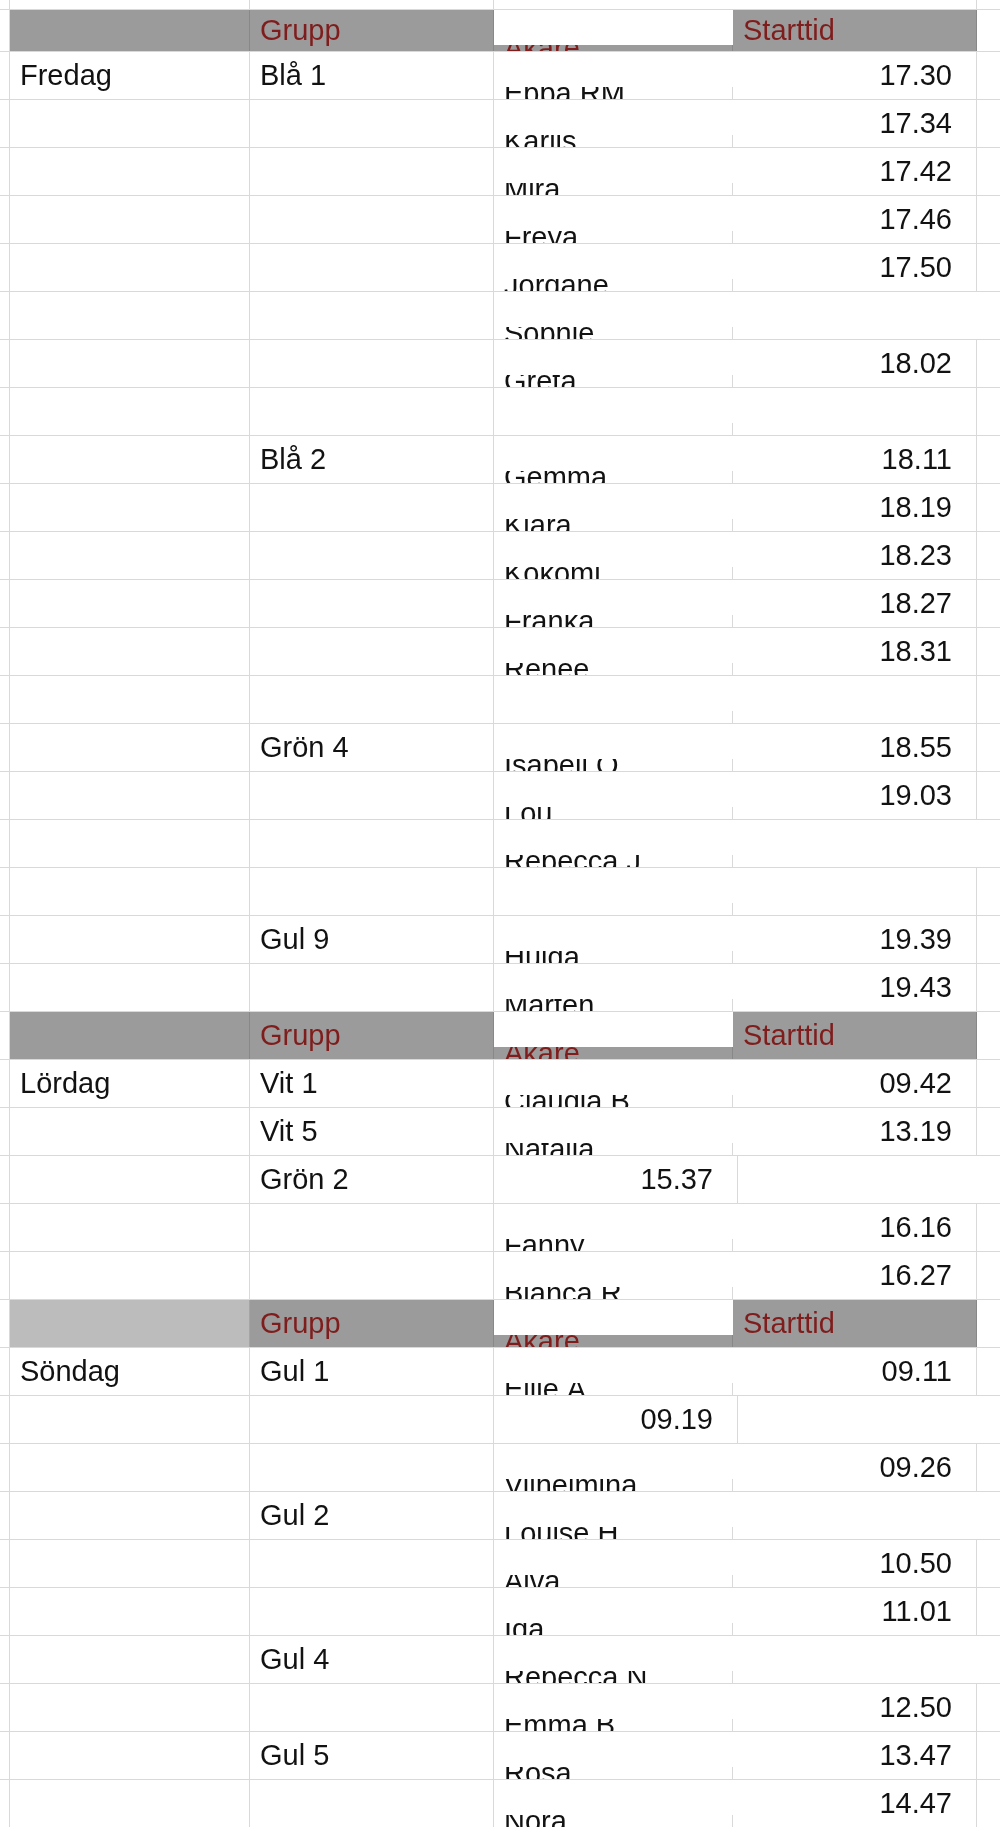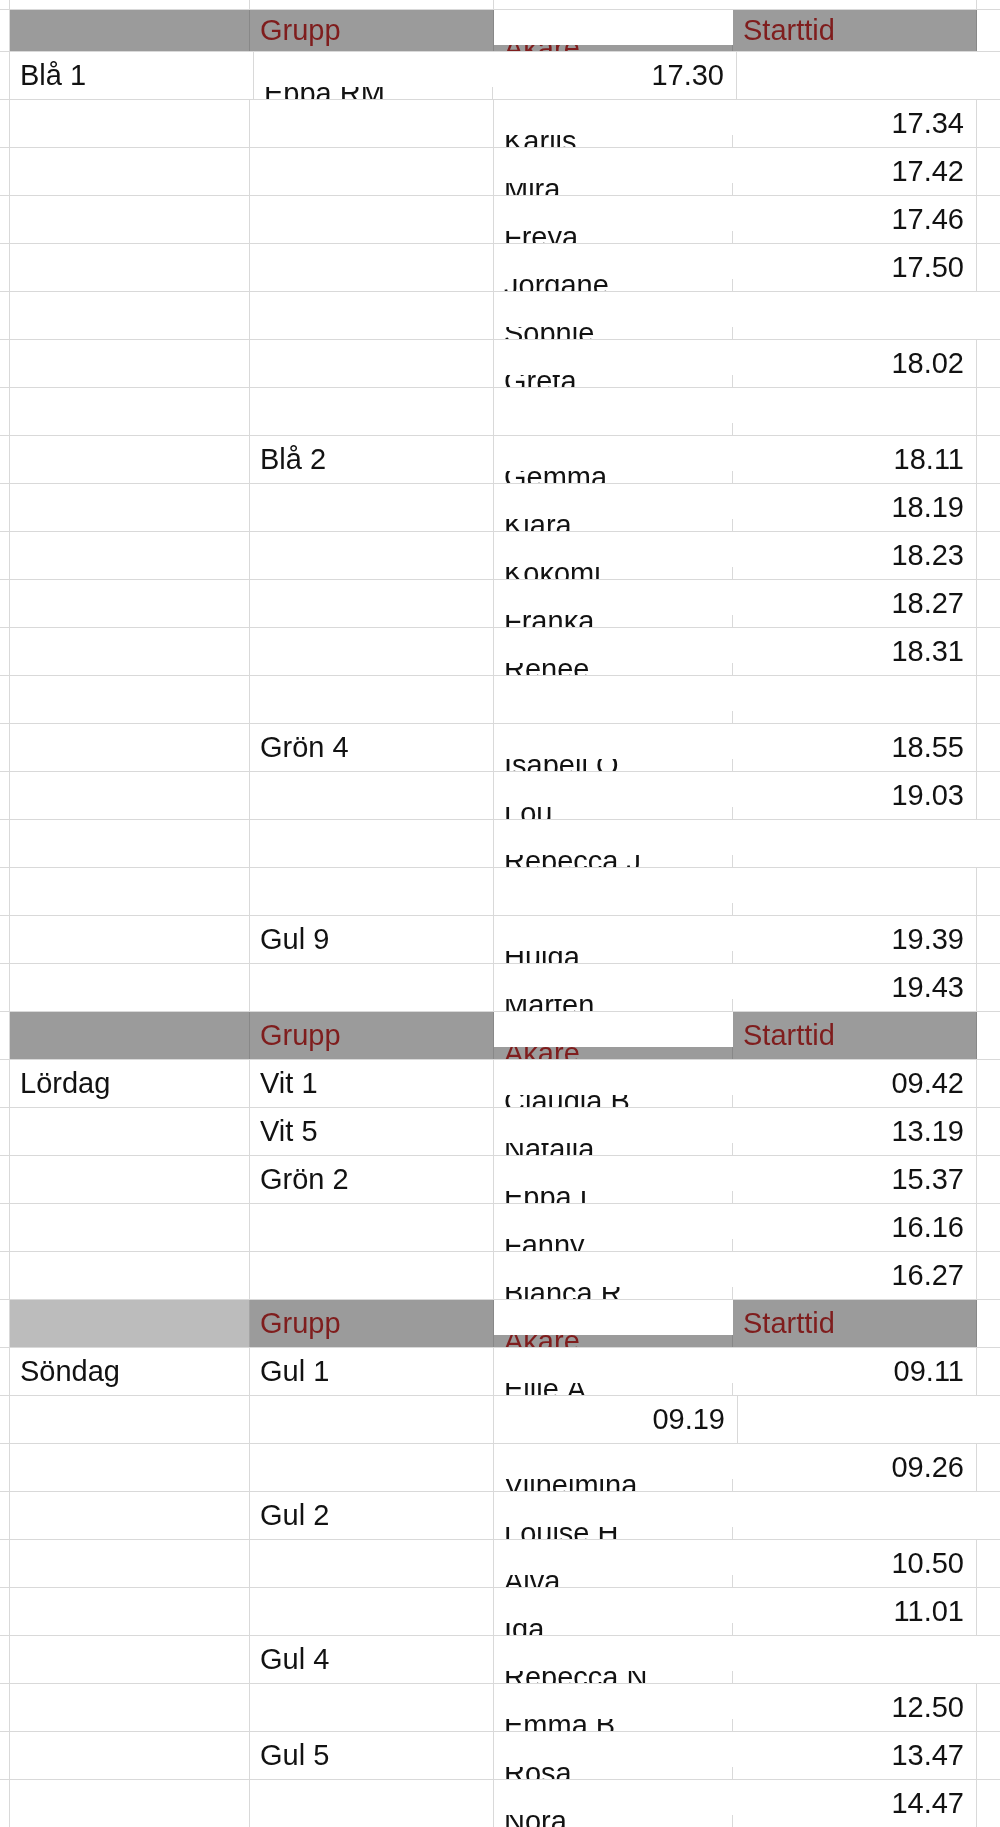--- a/index.html
+++ b/index.html
@@ -35,21 +35,21 @@
     white-space: nowrap;
     border-right: 1px solid var(--grid, #d9d9d9);
   }
   .c0 { width: 10px;  padding: 0; }
   .c1 { width: 240px; }
   .c2 { width: 244px; }
   .c3 { width: 239px; margin-top: 35px; }
   .c4 { width: 244px; }
   .c5 { flex: 1; border-right: none; padding: 0; }
 
-  .num { justify-content: flex-end; padding-right: 12px; }
+  .num { justify-content: flex-end; padding-right: 24px; }
 
   .header-row .shade-dark {
     background: var(--header-dark, #9b9b9b);
     border-right-color: rgba(0,0,0,0.12);
   }
   .header-row .shade-light {
     background: var(--header-light, #bcbcbc);
     border-right-color: rgba(0,0,0,0.12);
   }
   .header-row .cell { color: #7f1d1d; }
@@ -69,20 +69,21 @@
     <div class="row header-row first-header">
       <div class="cell c0"></div>
       <div class="cell c1 shade-dark"></div>
       <div class="cell c2 shade-dark">Grupp</div>
       <div class="cell c3 shade-dark">Åkare</div>
       <div class="cell c4 shade-dark">Starttid</div>
       <div class="cell c5"></div>
     </div>
     <div class="row data-row">
       <div class="cell c0"></div>
+      <div class="cell c1">Fredag</div>
       <div class="cell c2">Blå 1</div>
       <div class="cell c3">Ebba RM</div>
       <div class="cell c4 num">17.30</div>
       <div class="cell c5"></div>
     </div>
     <div class="row data-row">
       <div class="cell c0"></div>
       <div class="cell c1"></div>
       <div class="cell c2"></div>
       <div class="cell c3">Karlis</div>
@@ -252,21 +253,20 @@
       <div class="cell c1"></div>
       <div class="cell c2">Vit 5</div>
       <div class="cell c3">Natalia</div>
       <div class="cell c4 num">13.19</div>
       <div class="cell c5"></div>
     </div>
     <div class="row data-row">
       <div class="cell c0"></div>
       <div class="cell c1"></div>
       <div class="cell c2">Grön 2</div>
-      <div class="cell c3">Ebba L</div>
       <div class="cell c4 num">15.37</div>
       <div class="cell c5"></div>
     </div>
     <div class="row data-row">
       <div class="cell c0"></div>
       <div class="cell c1"></div>
       <div class="cell c2"></div>
       <div class="cell c3">Fanny</div>
       <div class="cell c4 num">16.16</div>
       <div class="cell c5"></div>

